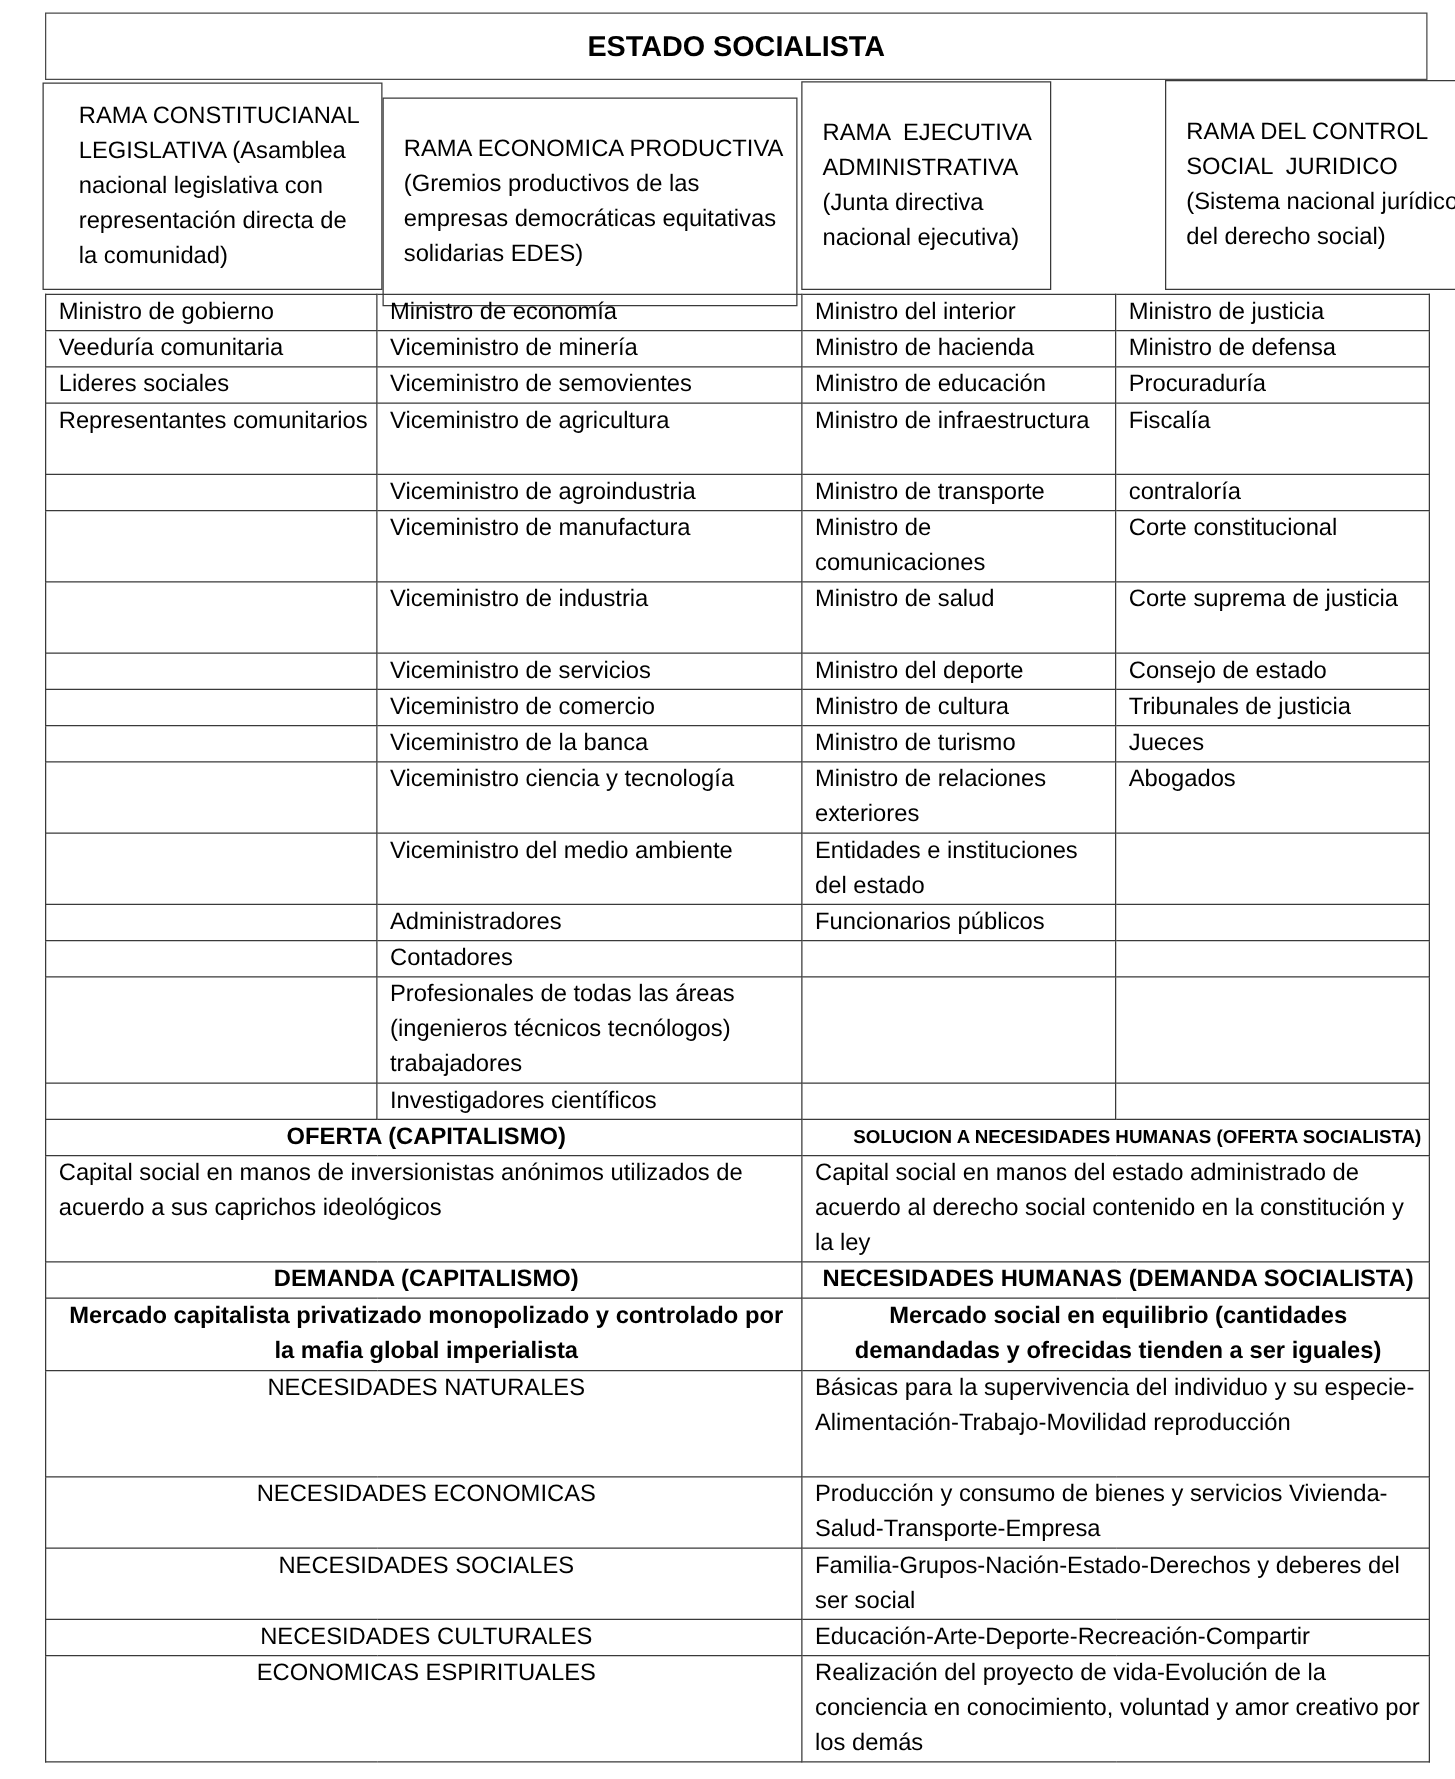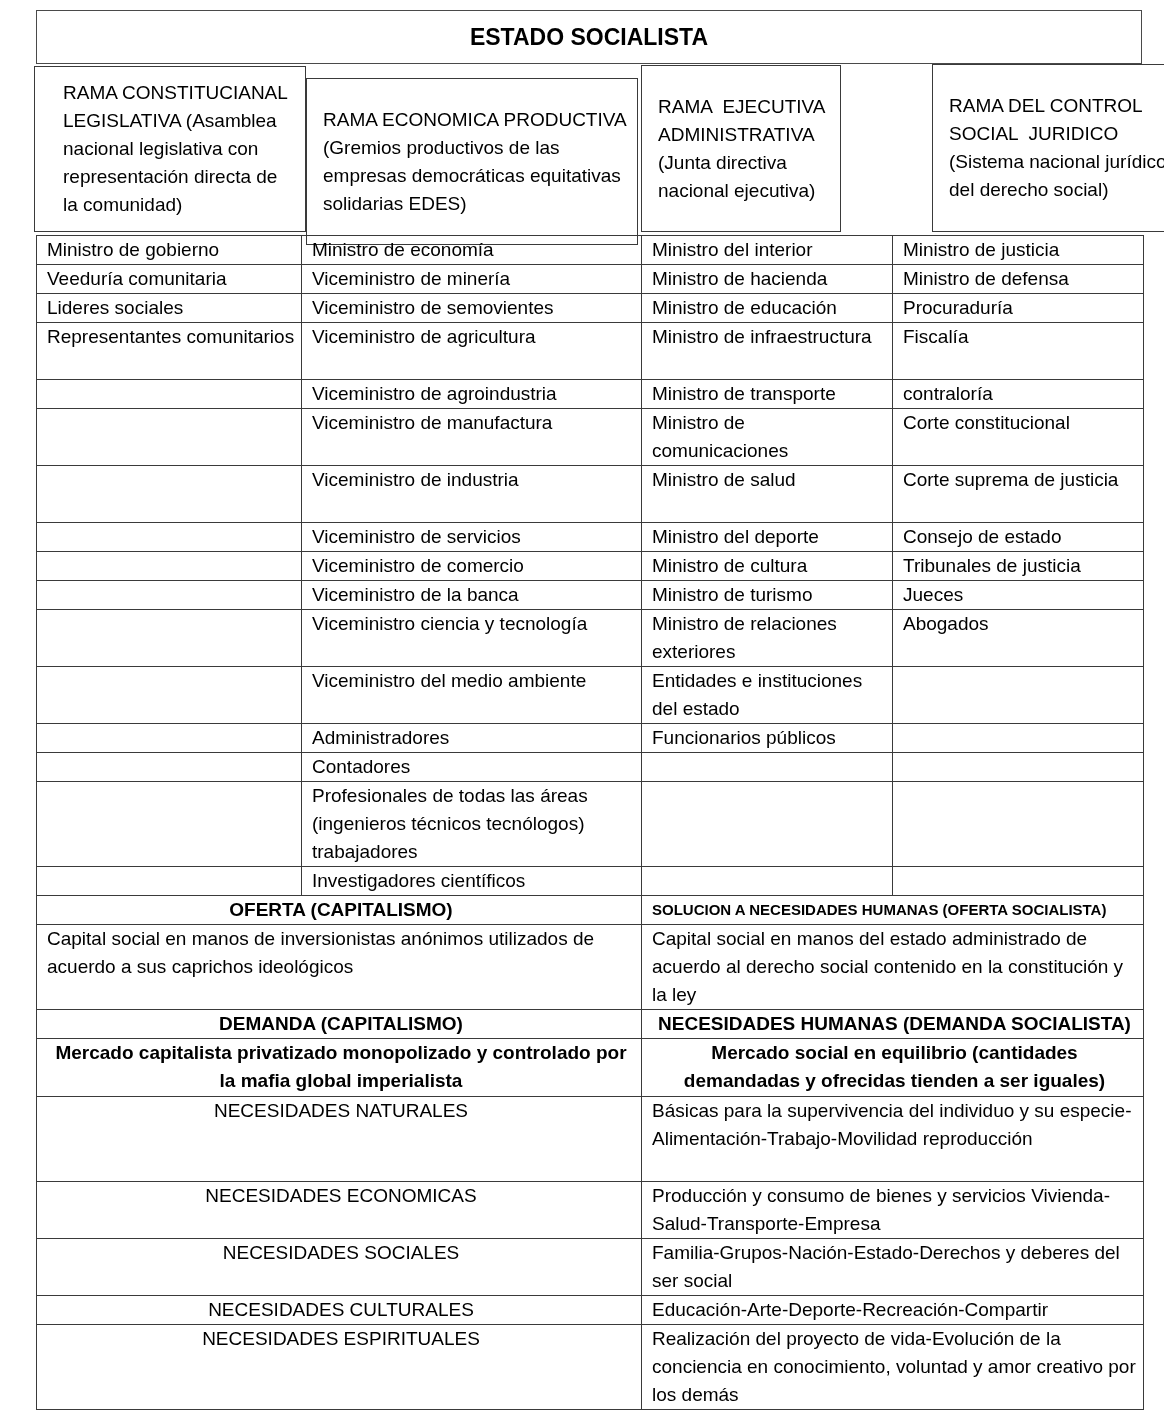--- a/index.html
+++ b/index.html
@@ -11,21 +11,21 @@
                font-weight:bold; font-size:23px; }
   .hdr { position:absolute; box-sizing:border-box; border:1.5px solid #3a3a3a;
          font-size:19px; line-height:28px; padding:0 10px 0 14px;
          display:flex; align-items:center; }
   .grid { position:absolute; left:36px; top:235px; width:1107px; }
   table { border-collapse:collapse; width:1107px; table-layout:fixed; }
   td { border:1.5px solid #3a3a3a; font-size:19px; line-height:28px;
        vertical-align:top; padding:0 6px 0 10px; box-sizing:border-box; }
   .c { text-align:center; }
   .b { font-weight:bold; }
-  .small-b { font-weight:bold; font-size:15px; text-align:left; }
+  .small-b { font-weight:bold; font-size:15px; text-align:right; }
 </style>
 </head>
 <body>
 
 <div class="box title-box">
   <span>ESTADO SOCIALISTA</span>
 </div>
 
 <div class="hdr" style="left:34px;top:66px;width:272px;height:166px;padding-left:28px;">
   <span>RAMA CONSTITUCIANAL LEGISLATIVA (Asamblea nacional legislativa con representación directa de la comunidad)</span>
@@ -175,18 +175,18 @@
         </tr>
         <tr style="height: 57px;">
           <td colspan="2" class="c">NECESIDADES SOCIALES</td>
           <td colspan="2">Familia-Grupos-Nación-Estado-Derechos y deberes del ser social</td>
         </tr>
         <tr style="height: 29px;">
           <td colspan="2" class="c">NECESIDADES CULTURALES</td>
           <td colspan="2">Educación-Arte-Deporte-Recreación-Compartir</td>
         </tr>
         <tr style="height: 85px;">
-          <td colspan="2" class="c">NECESIDADES ESPIRITUALES</td>
+          <td colspan="2" class="c">ECONOMICAS ESPIRITUALES</td>
           <td colspan="2">Realización del proyecto de vida-Evolución de la conciencia en conocimiento, voluntad y amor creativo por los demás</td>
         </tr>
       </tbody>
   </table>
 </div>
 
 </body></html>

